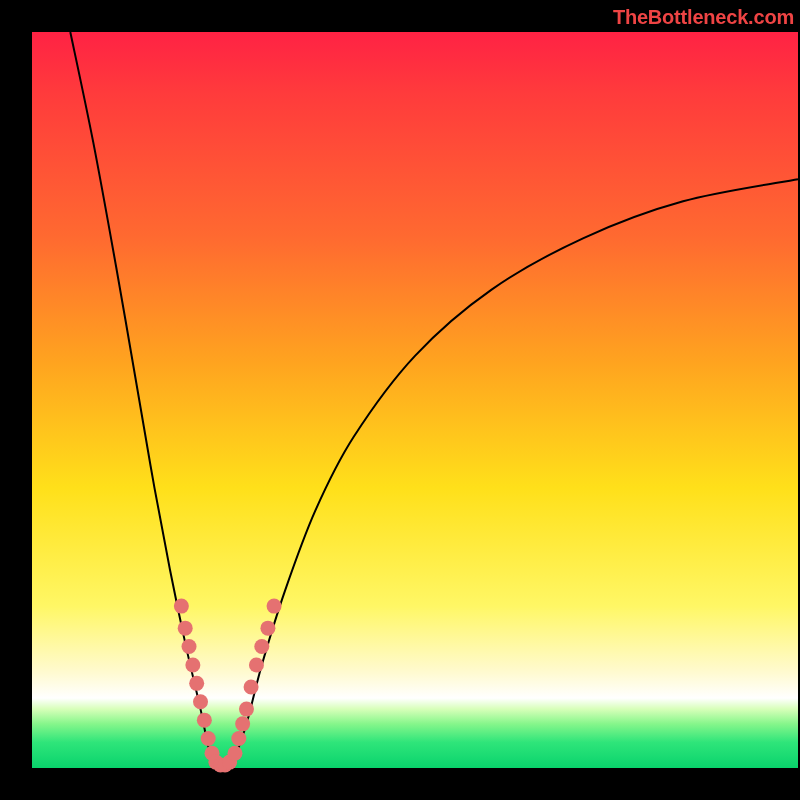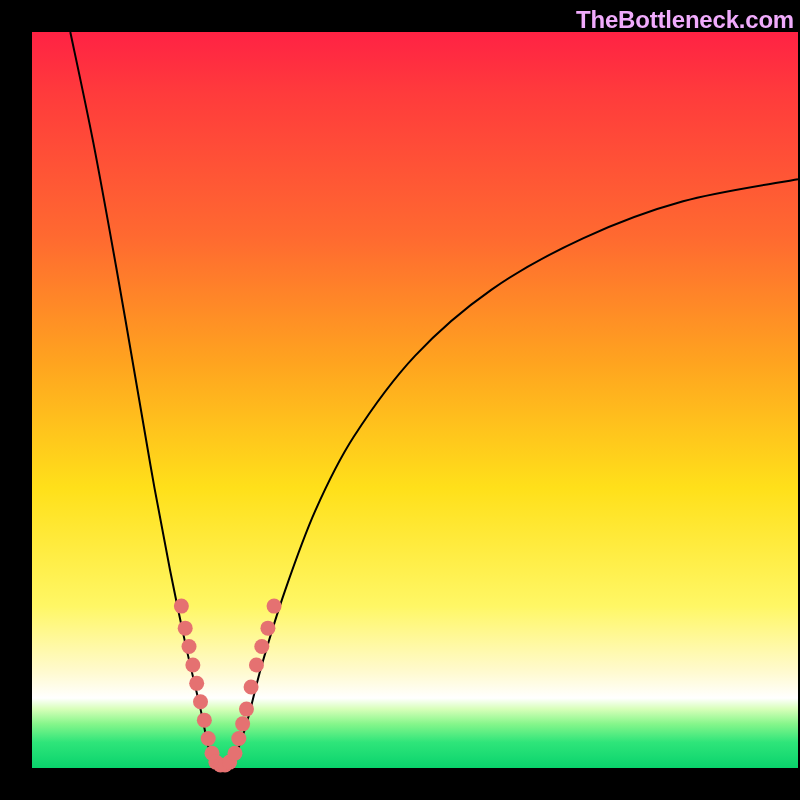--- a/index.html
+++ b/index.html
@@ -38,23 +38,23 @@
       #86f68b  94%,
       #2fe57a  96.5%,
       #09d36c 100%
     );
   }
   .attribution {
     position: absolute;
     top: 6px;
     right: 6px;
     font-family: Arial, Helvetica, sans-serif;
-    font-size: 24px;
+    font-size: 20px;
     font-weight: 600;
-    color: #f0abfc;
+    color: #ef4444;
     letter-spacing: -0.2px;
   }
   svg.curves {
     position: absolute;
     left: 32px;
     top: 32px;
     width: 766px;
     height: 736px;
     overflow: visible;
   }

